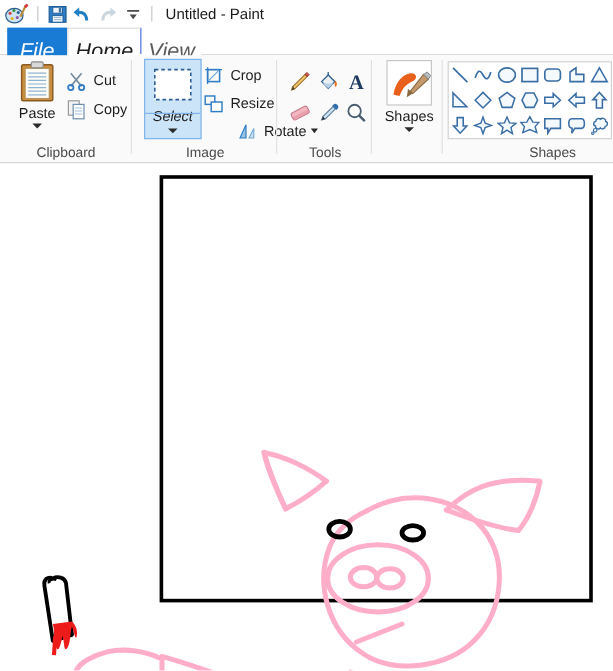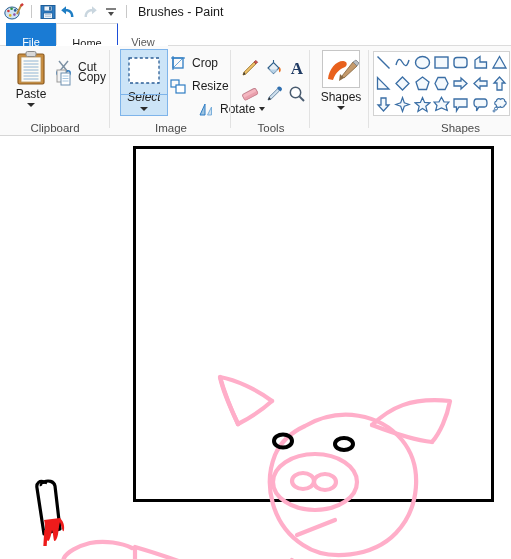--- a/index.html
+++ b/index.html
@@ -37,21 +37,21 @@
   }
 
   
   .tabstrip {
     position: absolute; left: 0; top: 23px; width: 511px; height: 23px;
     background: #ffffff;
   }
   .tab {
     position: absolute; top: 0; height: 38px;
     display: flex; align-items: center; justify-content: center;
-    font-size: 11px; color: #1d1d1d;
+    font-size: 18px; color: #1d1d1d; font-style: italic;
   }
   .tab-file {
     left: 6px; width: 50px; background: #1a7bd4; color: #ffffff;
   }
   .tab-home {
     left: 56px; width: 62px; background: #ffffff; color: #1d1d1d;
     border-left: 1px solid #dcdcdc; border-right: 1px solid #1d4ed8;
     border-top: 1px solid #dcdcdc;
   }
   .tab-view {
@@ -93,21 +93,21 @@
     width: 0; height: 0; margin-top: 2px;
     border-left: 4px solid transparent; border-right: 4px solid transparent;
     border-top: 4px solid #2b2b2b;
   }
   .small-cmd {
     position: absolute; display: flex; align-items: center; height: 22px;
     font-size: 12px; color: #1d1d1d;
   }
   .small-cmd .ic { width: 18px; height: 18px; margin-right: 5px; position: relative; }
   .cmd-cut { left: 55px; top: 10px; }
-  .cmd-copy { left: 55px; top: 20px; }
+  .cmd-copy { left: 55px; top: 34px; }
 
   
   .g-img { left: 111px; width: 120px; }
   .select-btn {
     position: absolute; left: 9px; top: 3px; width: 48px; height: 67px;
     background: #cce4f7; border: 1px solid #7eb4ea;
     display: flex; flex-direction: column; align-items: center; font-style: italic;
   }
   .select-sep {
     position: absolute; left: 0; top: 44px; width: 100%; height: 1px;
@@ -223,21 +223,21 @@
         <path d="M3.5 13 C3.5 7.5 7 5 11 5 L11 2.2 L15.8 6.2 L11 10.2 L11 7.6 C8.2 7.6 6 9 6 13 Z" fill="#c9d6df"></path>
       </svg>
     </div>
     <div class="qat-btn">
       <svg width="14" height="14" viewBox="0 0 14 14">
         <line x1="2" y1="4" x2="12" y2="4" stroke="#4a4a4a" stroke-width="1.4"></line>
         <path d="M4 7 L10 7 L7 11 Z" fill="#4a4a4a"></path>
       </svg>
     </div>
     <div class="qat-sep"></div>
-    <div class="title-text">Brushes - Paint</div>
+    <div class="title-text">Untitled - Paint</div>
   </div>
 
   <div class="tabstrip">
     <div class="tab-underline"></div>
     <div class="tab tab-file">File</div>
     <div class="tab tab-home">Home</div>
     <div class="tab tab-view">View</div>
     <div class="tab-underline-gap"></div>
   </div>
 

